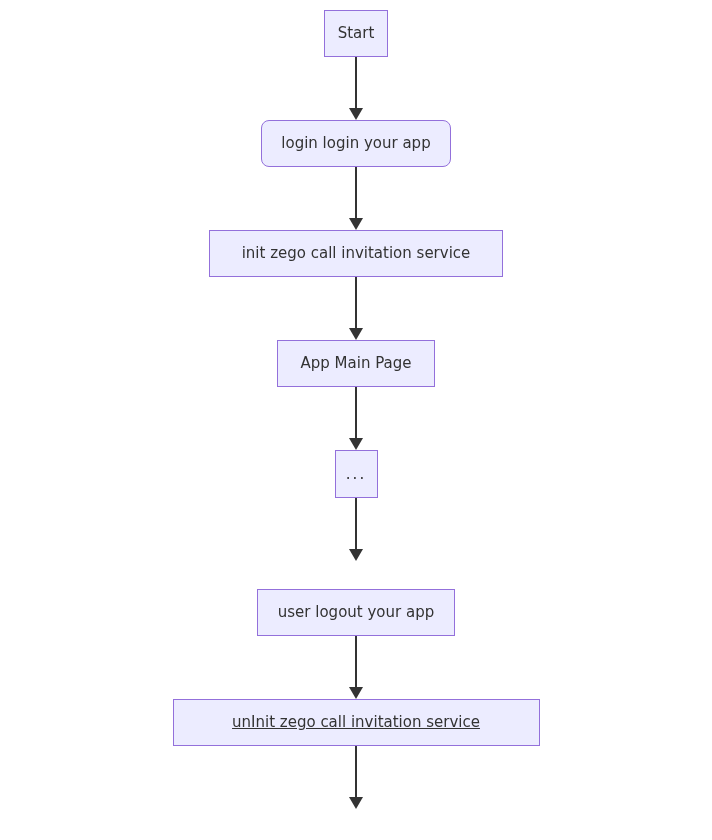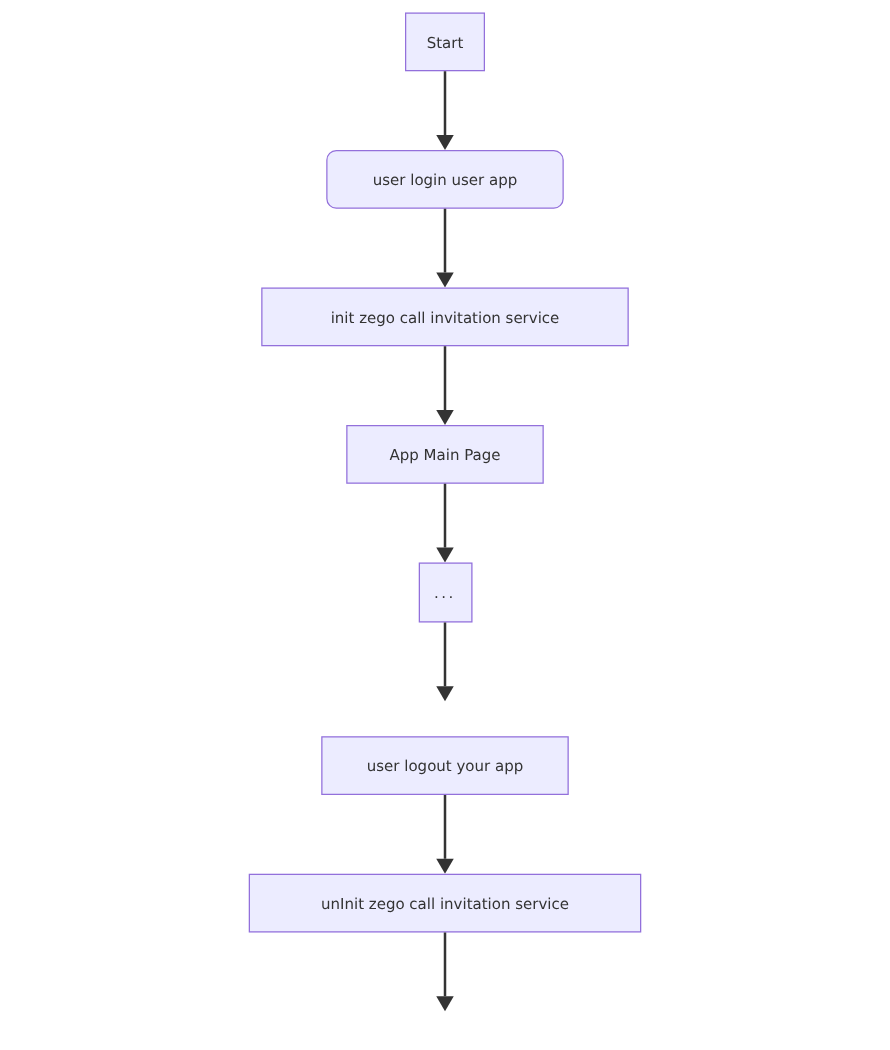--- a/index.html
+++ b/index.html
@@ -26,33 +26,33 @@
   }
   .node {
     box-sizing: border-box;
     height: 47px;
     display: flex;
     align-items: center;
     justify-content: center;
     background: #ECECFF;
     border: 1.4px solid #9370DB;
     color: #333333;
-    font-size: 12px;
+    font-size: 15px;
     line-height: 1;
     white-space: nowrap;
     text-align: center;
   }
   .node.rounded { border-radius: 8px; }
   .n-start  { width: 64px; }
   .n-login  { width: 190px; }
   .n-init   { width: 294px; }
   .n-main   { width: 158px; }
   .n-dots   { width: 43px; height: 48px; letter-spacing: 2px; }
   .n-logout { width: 198px; margin-top: 28px; }
-  .n-uninit { width: 314px; }
+  .n-uninit { width: 367px; text-decoration: underline; }
   .n-end    { width: 53px; }
   .connector {
     height: 63px;
     display: flex;
     flex-direction: column;
     align-items: center;
     justify-content: flex-end;
   }
   .connector .line {
     width: 2px;
@@ -73,21 +73,21 @@
 <div class="canvas">
   <div class="flow">
 
     <div class="node n-start">Start</div>
 
     <div class="connector">
       <div class="line"></div>
       <div class="head"></div>
     </div>
 
-    <div class="node rounded n-login">user login user app</div>
+    <div class="node rounded n-login">login login your app</div>
 
     <div class="connector">
       <div class="line"></div>
       <div class="head"></div>
     </div>
 
     <div class="node n-init">init zego call invitation service</div>
 
     <div class="connector">
       <div class="line"></div>

